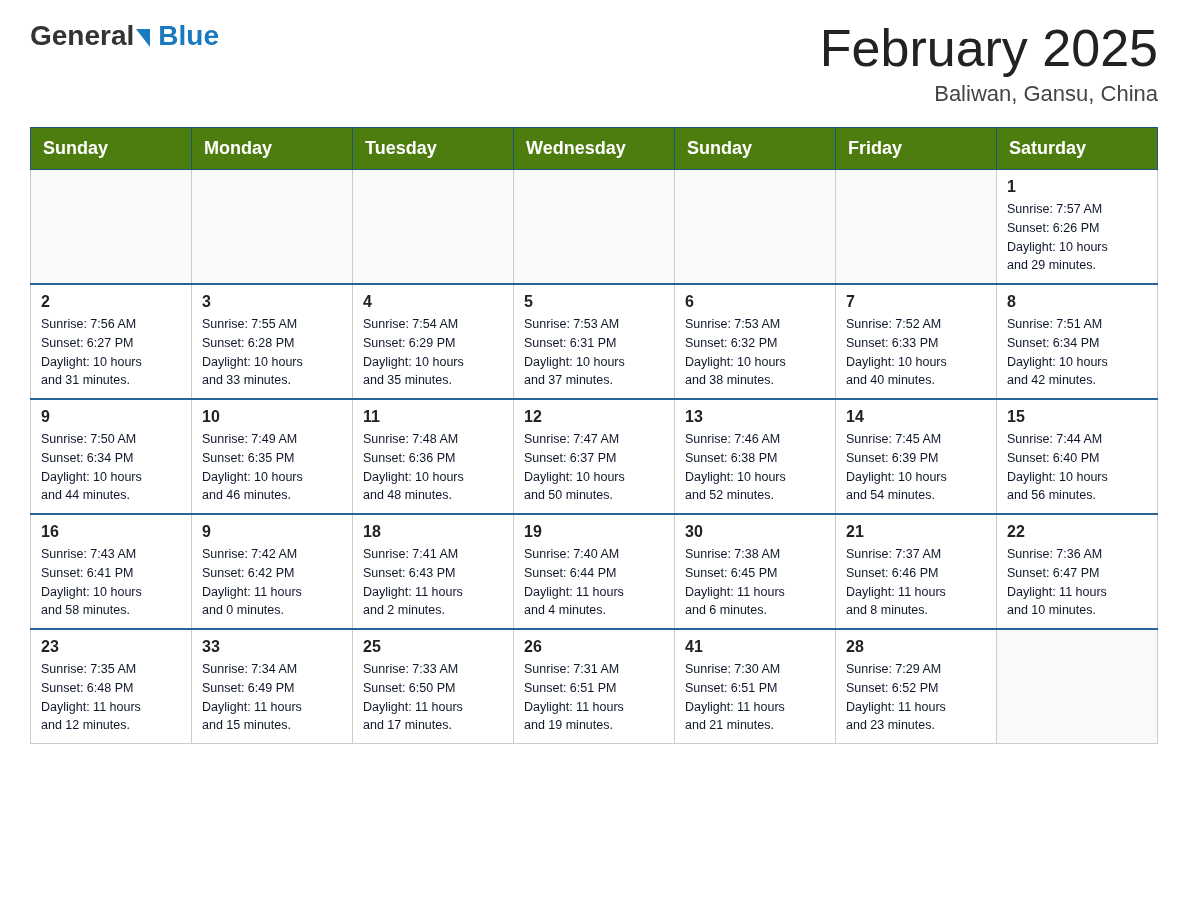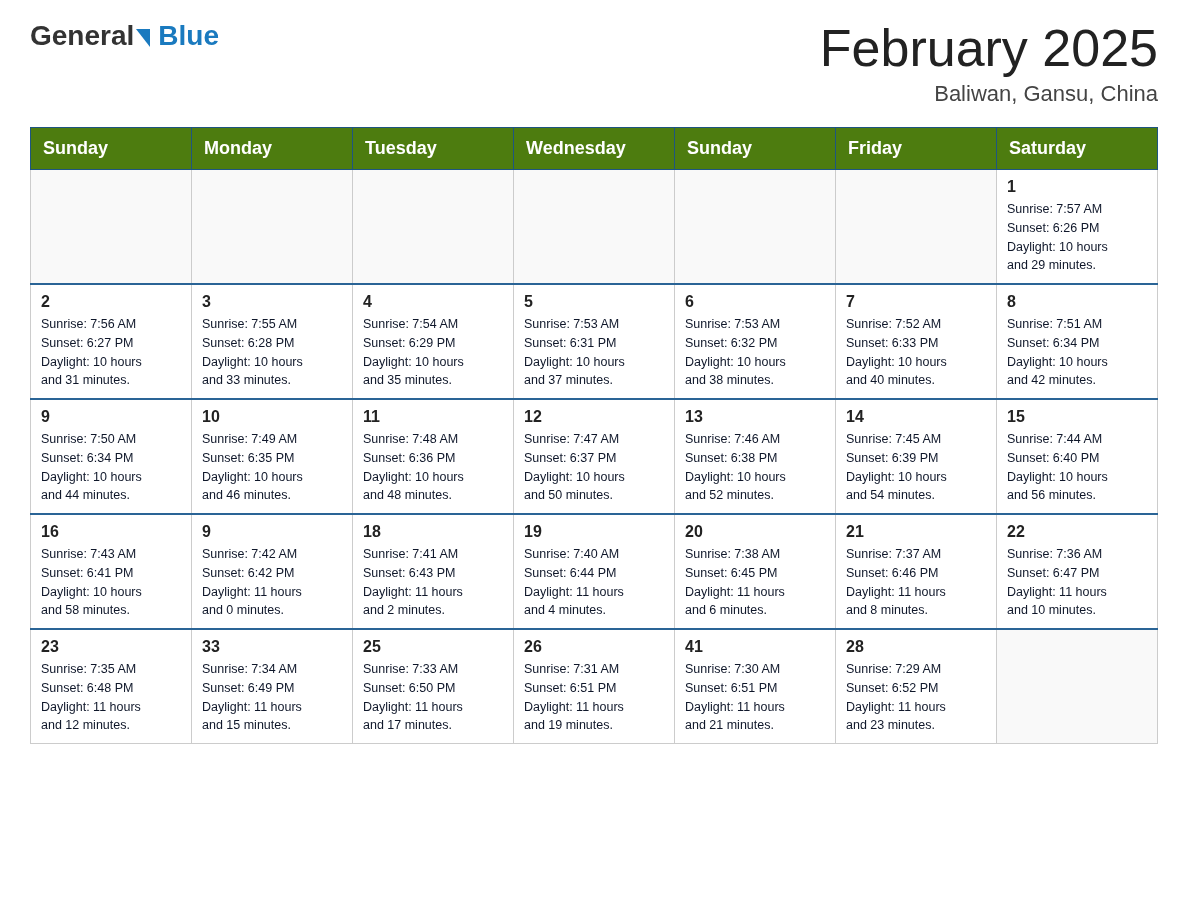--- a/index.html
+++ b/index.html
@@ -214,21 +214,21 @@
         </td>
         <td>
           <span class="day-number">18</span>
           <div class="day-info">Sunrise: 7:41 AM<br>Sunset: 6:43 PM<br>Daylight: 11 hours<br>and 2 minutes.</div>
         </td>
         <td>
           <span class="day-number">19</span>
           <div class="day-info">Sunrise: 7:40 AM<br>Sunset: 6:44 PM<br>Daylight: 11 hours<br>and 4 minutes.</div>
         </td>
         <td>
-          <span class="day-number">20</span>
+          <span class="day-number">30</span>
           <div class="day-info">Sunrise: 7:38 AM<br>Sunset: 6:45 PM<br>Daylight: 11 hours<br>and 6 minutes.</div>
         </td>
         <td>
           <span class="day-number">21</span>
           <div class="day-info">Sunrise: 7:37 AM<br>Sunset: 6:46 PM<br>Daylight: 11 hours<br>and 8 minutes.</div>
         </td>
         <td>
           <span class="day-number">22</span>
           <div class="day-info">Sunrise: 7:36 AM<br>Sunset: 6:47 PM<br>Daylight: 11 hours<br>and 10 minutes.</div>
         </td>

